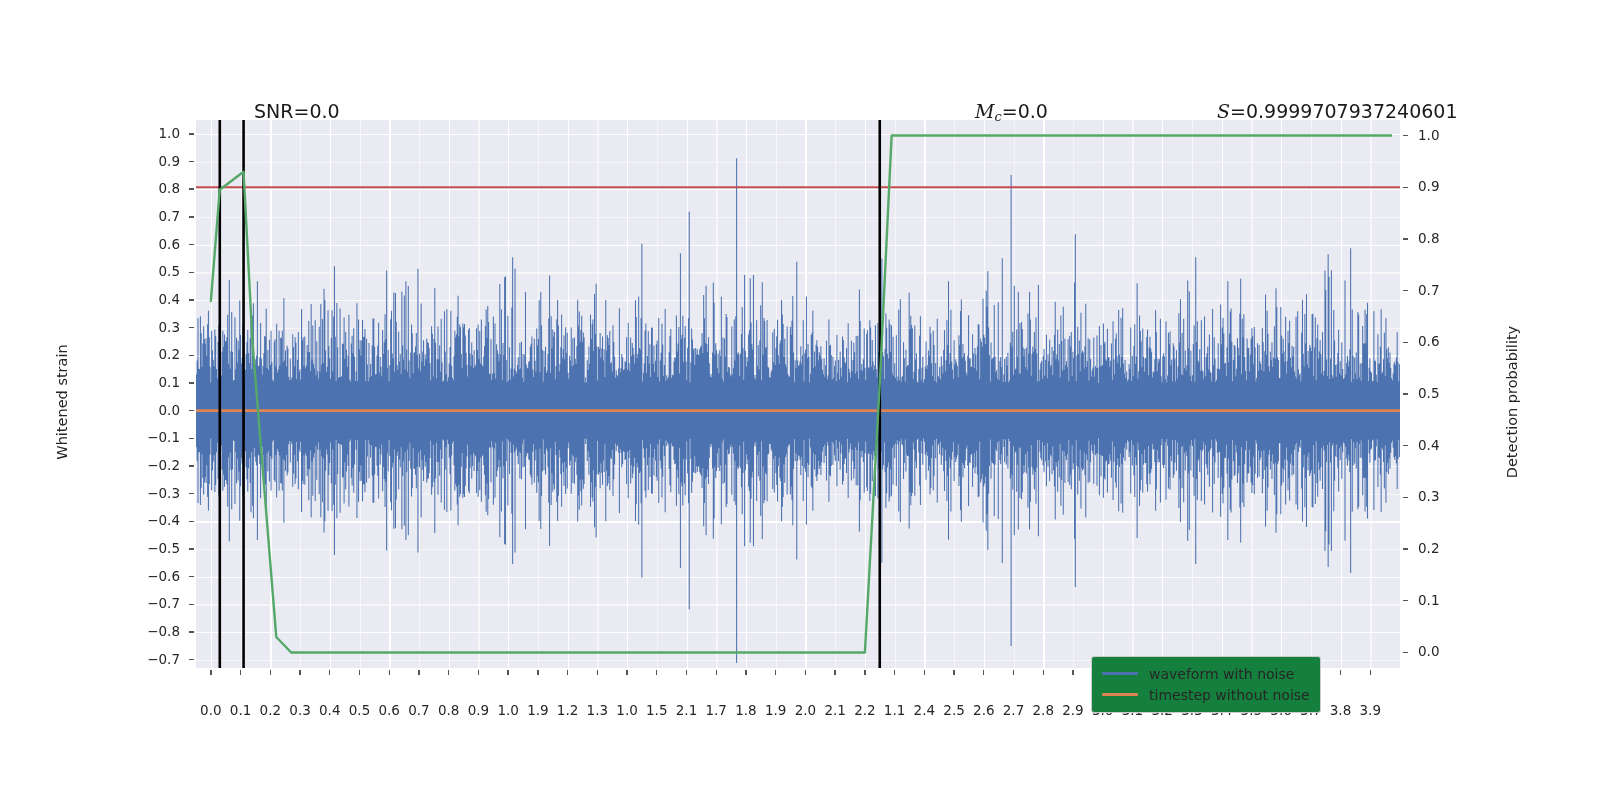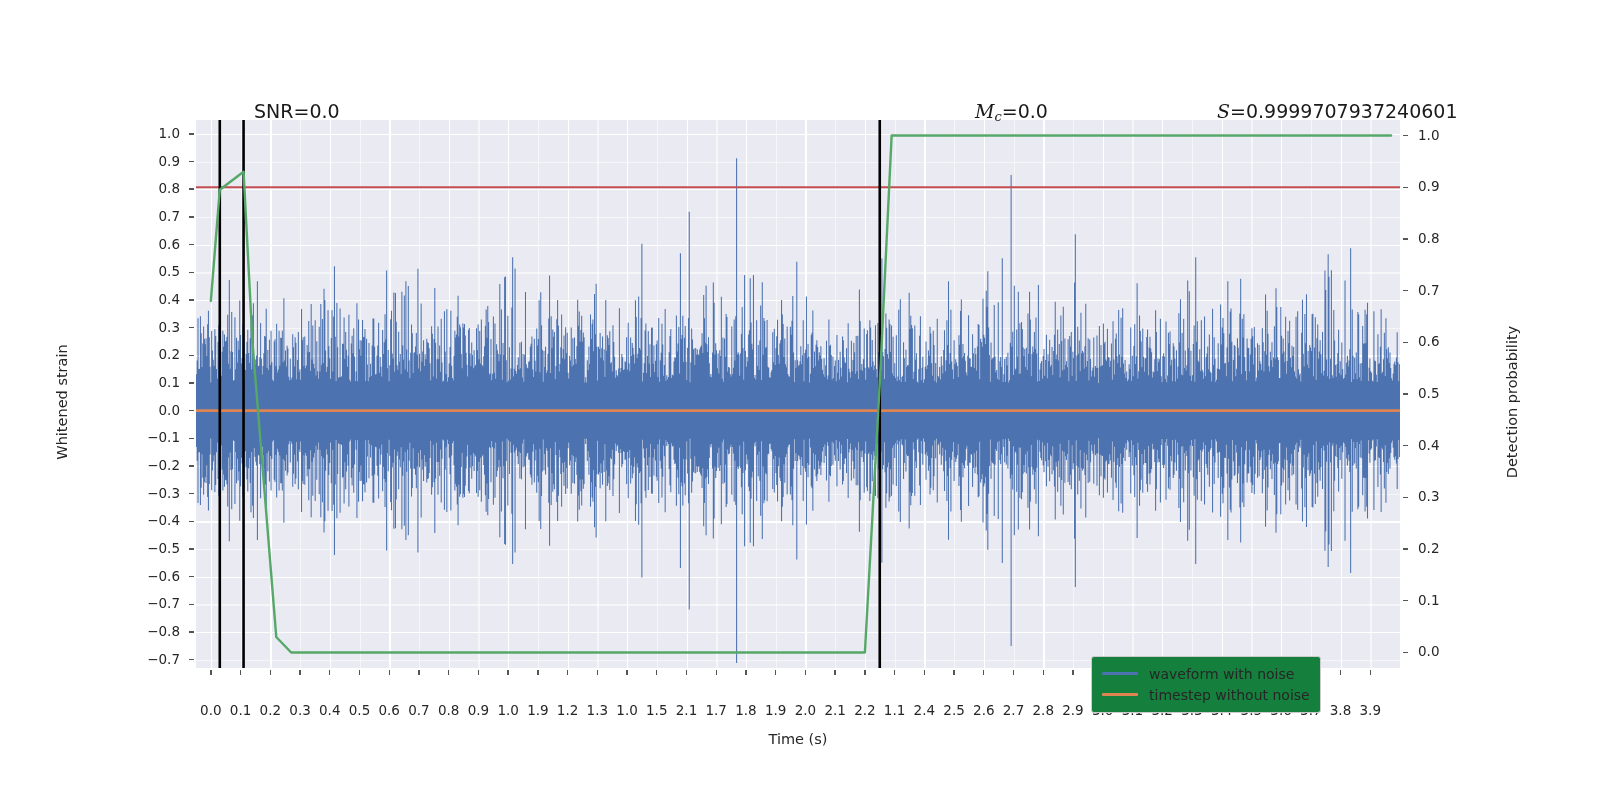--- a/index.html
+++ b/index.html
@@ -307,21 +307,20 @@
       <div class="xtick" style="left: 1287.81px;">3.7</div>
       <div class="tickmark tm-x" style="left: 1310.11px; top: 670px;"></div>
       <div class="xtick" style="left: 1317.54px;">3.8</div>
       <div class="tickmark tm-x" style="left: 1339.84px; top: 670px;"></div>
       <div class="xtick" style="left: 1347.27px;">3.9</div>
       <div class="tickmark tm-x" style="left: 1369.57px; top: 670px;"></div>
     </div>
 
   <div id="ylabel-left">Whitened strain</div>
   <div id="ylabel-right">Detection probability</div>
-  <div id="xlabel">Time (s)</div>
 
   <div class="annot" id="annot-snr">
     <span>SNR=</span><span>0.0</span>
   </div>
 
   <div class="annot" id="annot-mc">
     <span class="ital">M</span><span class="sub">c</span><span>=</span><span>0.0</span>
   </div>
 
   <div class="annot" id="annot-s">

